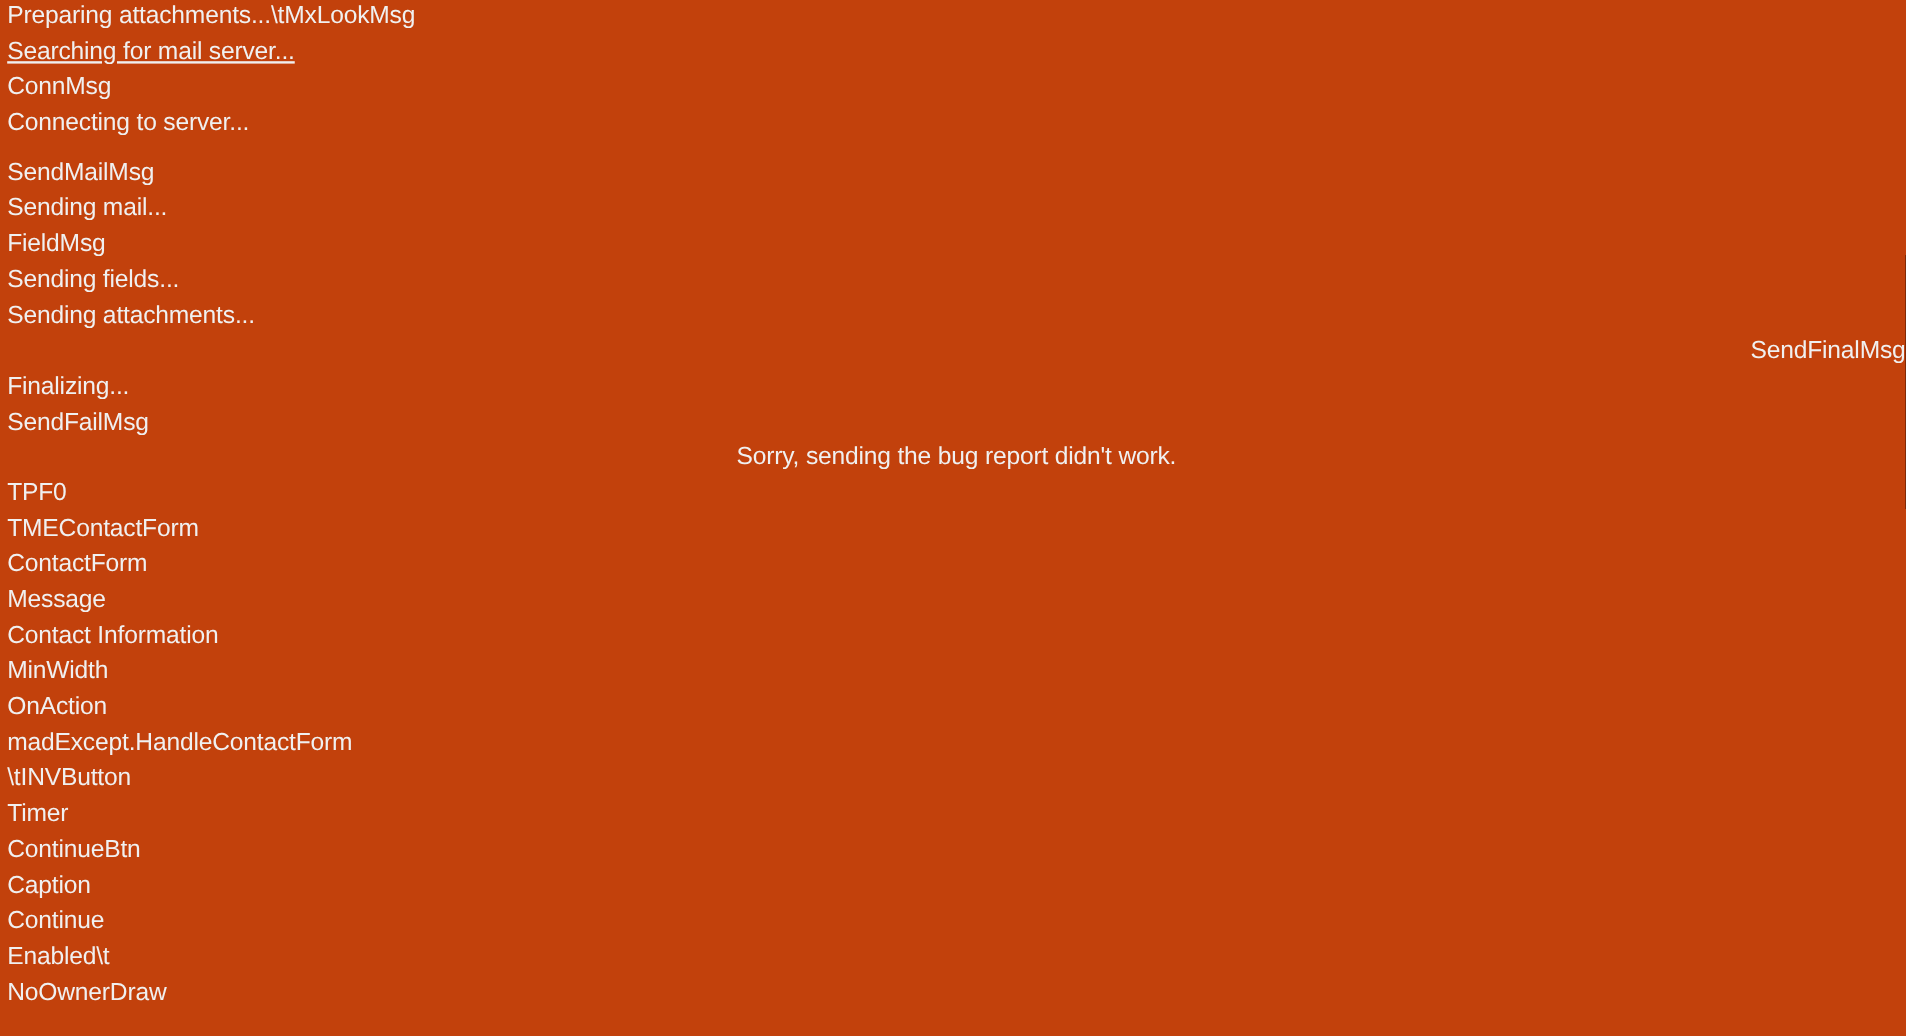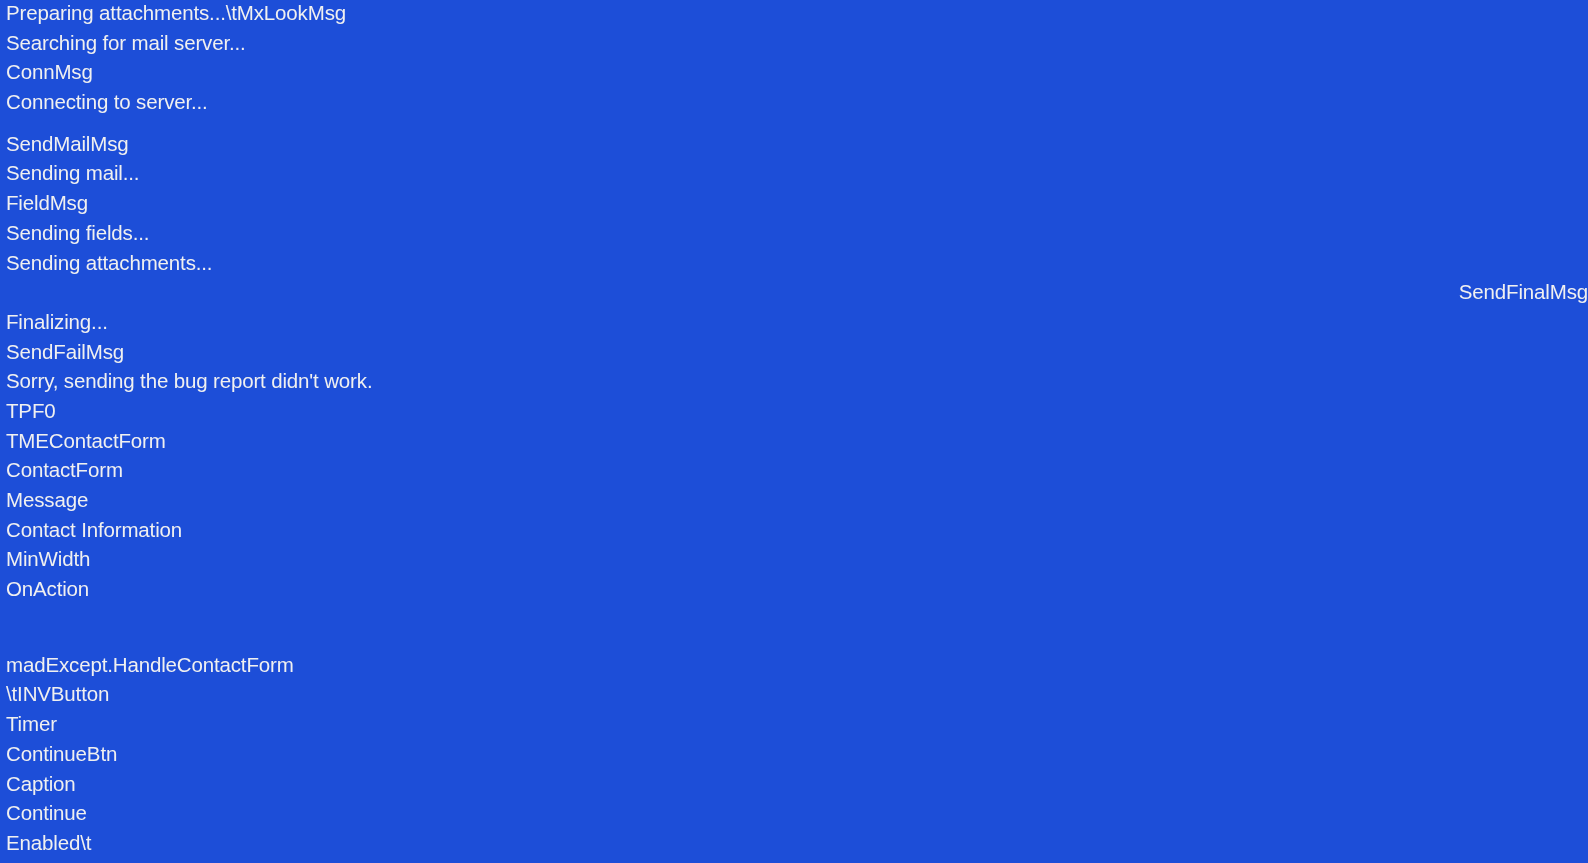--- a/index.html
+++ b/index.html
@@ -51,43 +51,43 @@
   #line-stack {
     position: relative;
     top: -2px;
   }
 </style>
 </head>
 <body style="background: rgb(0, 0, 0);">
 
 <div id="top-tint" style="background: rgb(5, 7, 10);"></div>
 
-<div id="text-console" style="background: #1d4ed8;">
+<div id="text-console" style="background: #c2410c;">
   <div id="line-stack">
       <span class="text-line" style="color: rgb(240, 240, 240);">Preparing attachments...\tMxLookMsg</span>
-      <span class="text-line" style="color: rgb(240, 240, 240);">Searching for mail server...</span>
+      <span class="text-line" style="color: rgb(240, 240, 240); text-decoration: underline;">Searching for mail server...</span>
       <span class="text-line" style="color: rgb(240, 240, 240);">ConnMsg</span>
       <span class="text-line" style="color: rgb(240, 240, 240);">Connecting to server...</span>
       <span class="text-line" style="color: rgb(240, 240, 240); margin-top: 12px;">SendMailMsg</span>
       <span class="text-line" style="color: rgb(240, 240, 240);">Sending mail...</span>
       <span class="text-line" style="color: rgb(240, 240, 240);">FieldMsg</span>
       <span class="text-line" style="color: rgb(240, 240, 240);">Sending fields...</span>
       <span class="text-line" style="color: rgb(240, 240, 240);">Sending attachments...</span>
       <span class="text-line" style="color: rgb(240, 240, 240); text-align: right;">SendFinalMsg</span>
       <span class="text-line" style="color: rgb(240, 240, 240);">Finalizing...</span>
       <span class="text-line" style="color: rgb(240, 240, 240);">SendFailMsg</span>
-      <span class="text-line" style="color: rgb(240, 240, 240);">Sorry, sending the bug report didn't work.</span>
+      <span class="text-line" style="color: rgb(240, 240, 240); text-align: center;">Sorry, sending the bug report didn't work.</span>
       <span class="text-line" style="color: rgb(240, 240, 240);">TPF0</span>
       <span class="text-line" style="color: rgb(240, 240, 240);">TMEContactForm</span>
       <span class="text-line" style="color: rgb(240, 240, 240);">ContactForm</span>
       <span class="text-line" style="color: rgb(240, 240, 240);">Message</span>
       <span class="text-line" style="color: rgb(240, 240, 240);">Contact Information</span>
       <span class="text-line" style="color: rgb(240, 240, 240);">MinWidth</span>
       <span class="text-line" style="color: rgb(240, 240, 240);">OnAction</span>
-      <span class="text-line" style="color: rgb(240, 240, 240); margin-top: 46px;">madExcept.HandleContactForm</span>
+      <span class="text-line" style="color: rgb(240, 240, 240);">madExcept.HandleContactForm</span>
       <span class="text-line" style="color: rgb(240, 240, 240);">\tINVButton</span>
       <span class="text-line" style="color: rgb(240, 240, 240);">Timer</span>
       <span class="text-line" style="color: rgb(240, 240, 240);">ContinueBtn</span>
       <span class="text-line" style="color: rgb(240, 240, 240);">Caption</span>
       <span class="text-line" style="color: rgb(240, 240, 240);">Continue</span>
       <span class="text-line" style="color: rgb(240, 240, 240);">Enabled\t</span>
       <span class="text-line" style="color: rgb(240, 240, 240);">NoOwnerDraw</span>
     </div>
 </div>
 

